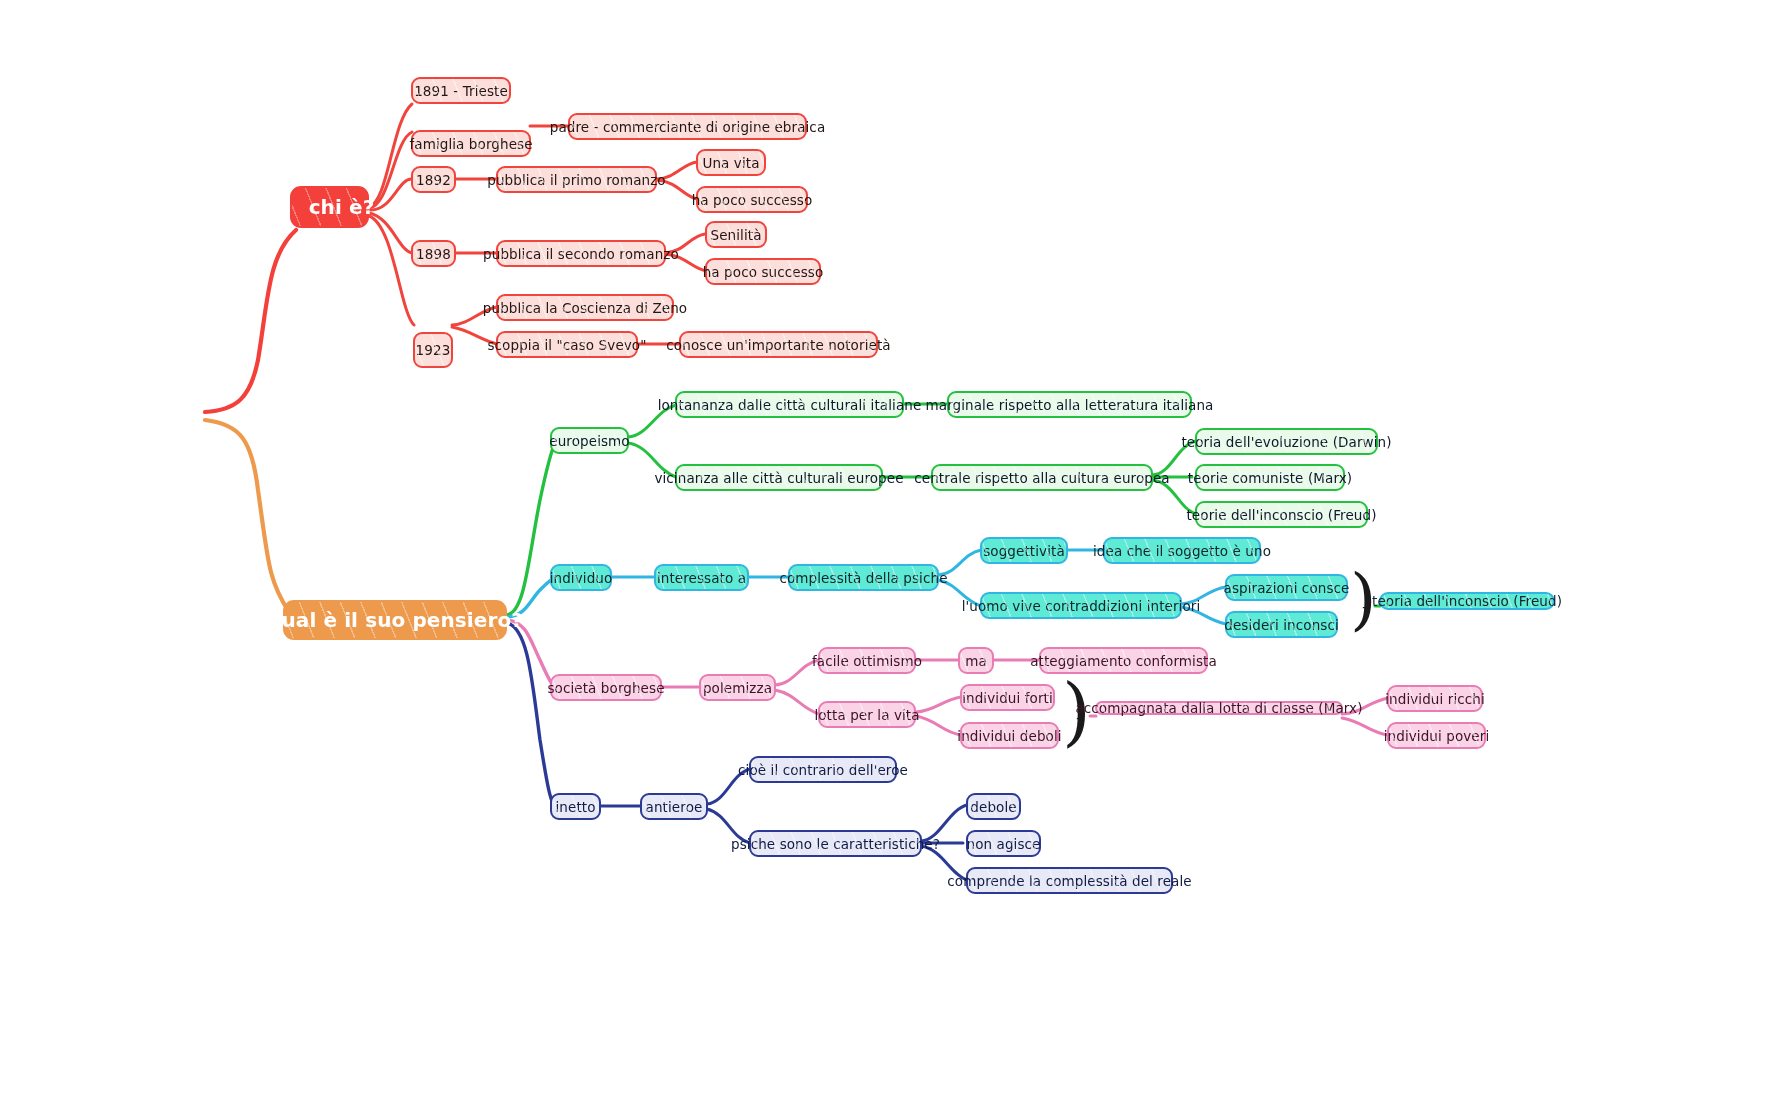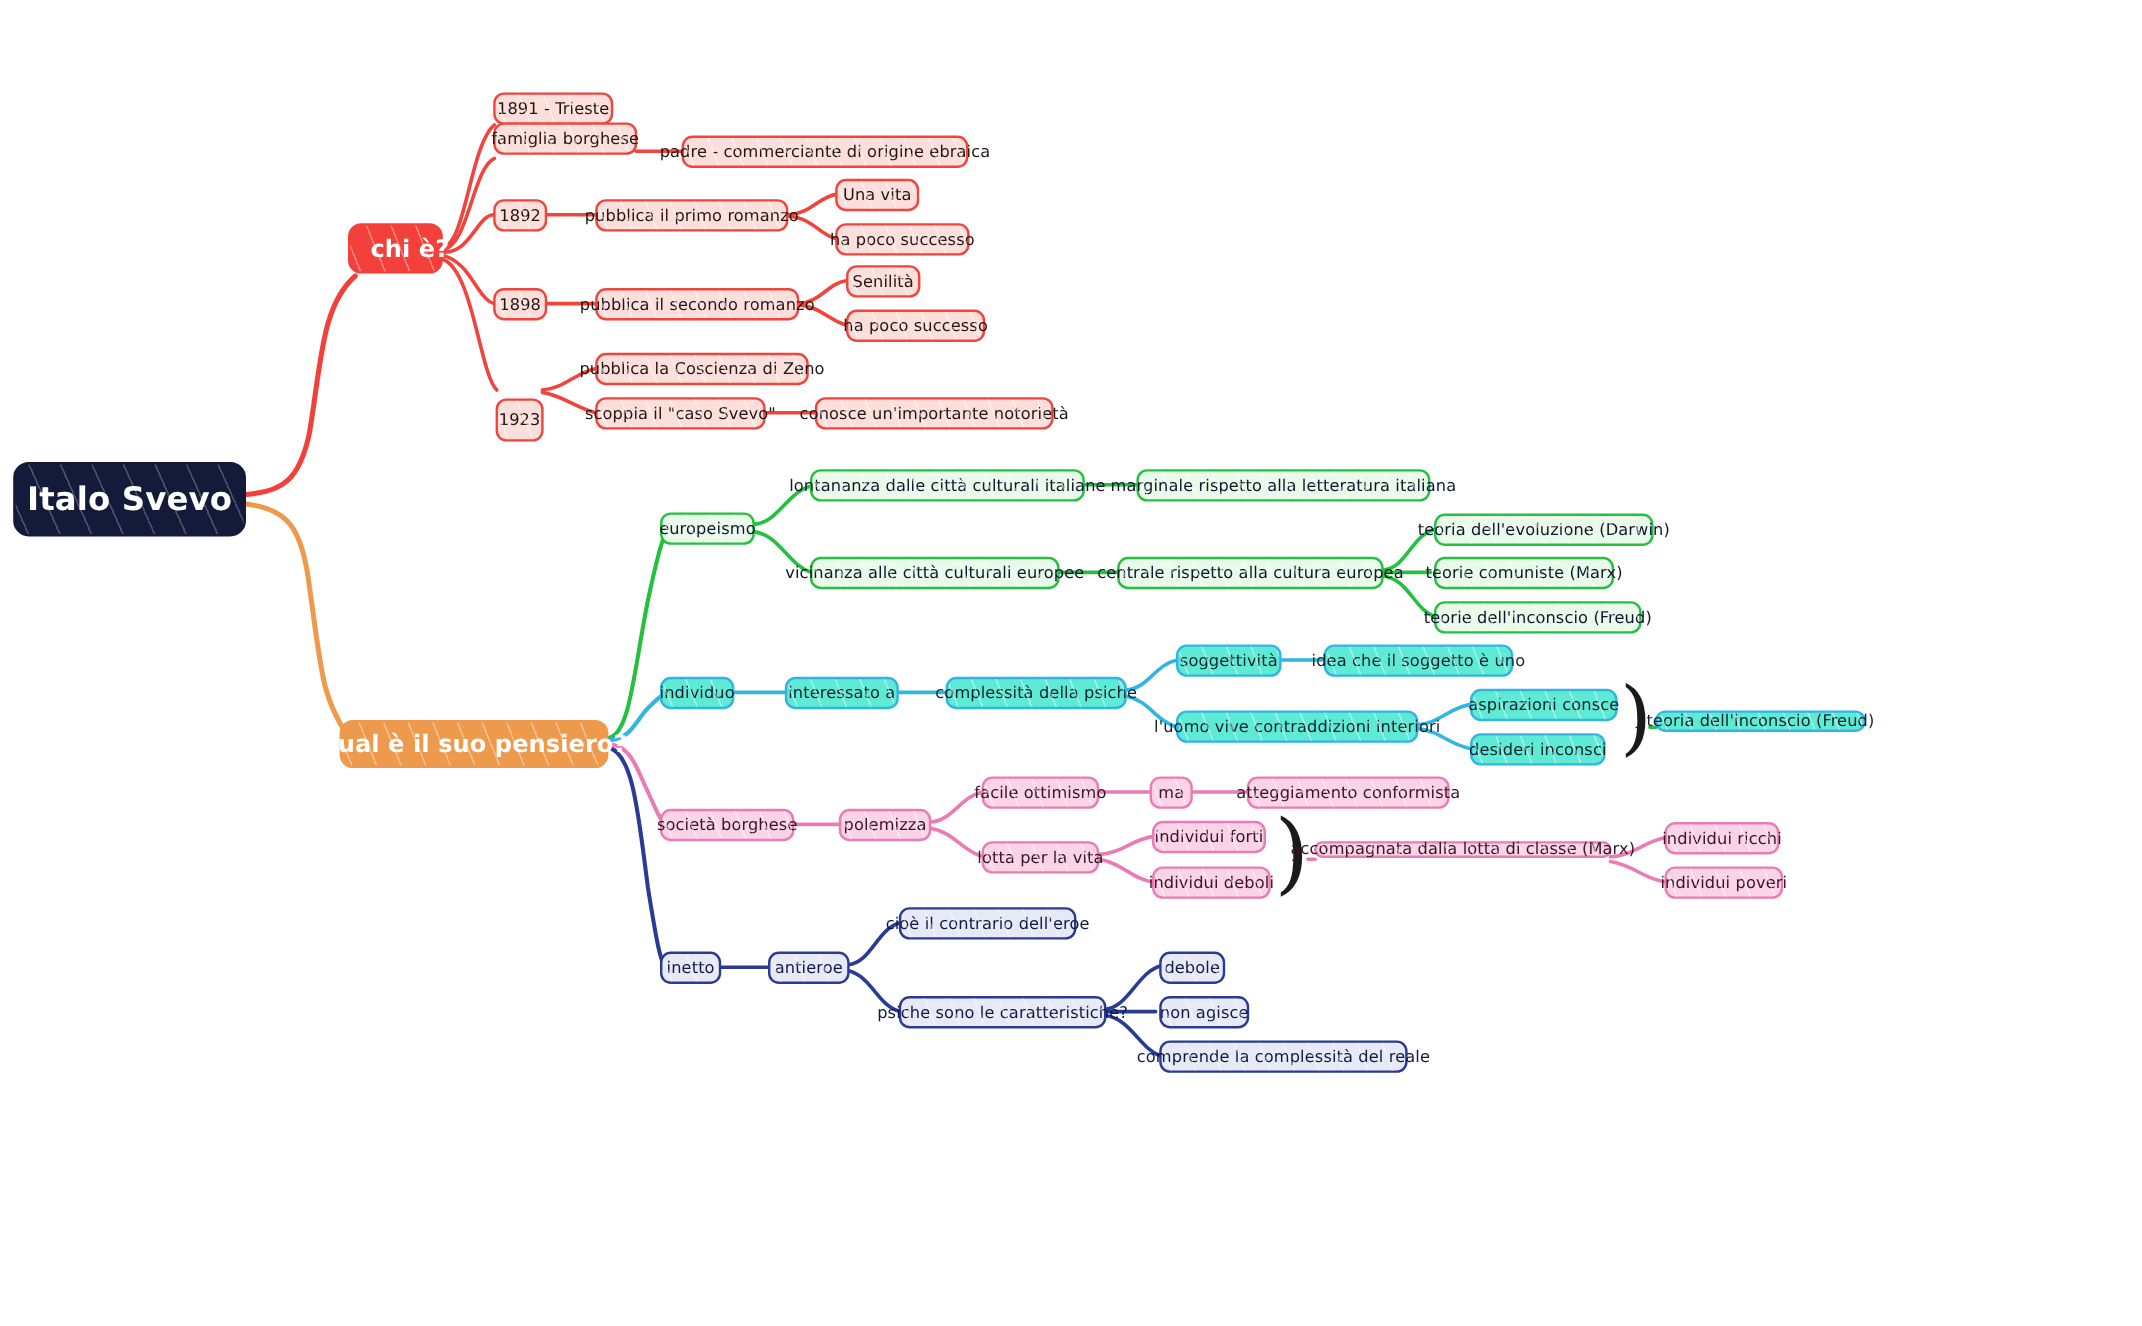--- a/index.html
+++ b/index.html
@@ -122,33 +122,30 @@
 
       <path d="M600,806 L641,806" stroke="#2B3A95" stroke-width="3"></path>
       <path d="M707,804 C726,802 731,774 750,769" stroke="#2B3A95" stroke-width="3"></path>
       <path d="M707,809 C727,814 731,838 750,843" stroke="#2B3A95" stroke-width="3"></path>
       <path d="M921,841 C940,840 948,810 967,805" stroke="#2B3A95" stroke-width="3"></path>
       <path d="M921,843 L963,843" stroke="#2B3A95" stroke-width="3"></path>
       <path d="M921,846 C942,849 950,874 967,880" stroke="#2B3A95" stroke-width="3"></path>
     </g>
   </svg>
 
-  <div class="node root" style="left:11px;top:385px;width:194px;height:62px;">
-    <span>Italo Svevo</span>
-  </div>
 
   <div class="node l1-red" style="left:290px;top:186px;width:79px;height:42px;padding-left:24px;">
     <span>chi è?</span>
   </div>
 
   <div class="node red" style="left:411px;top:77px;width:100px;height:27px;">
     <span>1891 - Trieste</span>
   </div>
 
-  <div class="node red" style="left:411px;top:102px;width:120px;height:27px;">
+  <div class="node red" style="left:411px;top:130px;width:120px;height:27px;">
     <span>famiglia borghese</span>
   </div>
 
   <div class="node red" style="left:568px;top:113px;width:239px;height:27px;">
     <span>padre - commerciante di origine ebraica</span>
   </div>
 
   <div class="node red" style="left:411px;top:166px;width:45px;height:27px;">
     <span>1892</span>
   </div>

